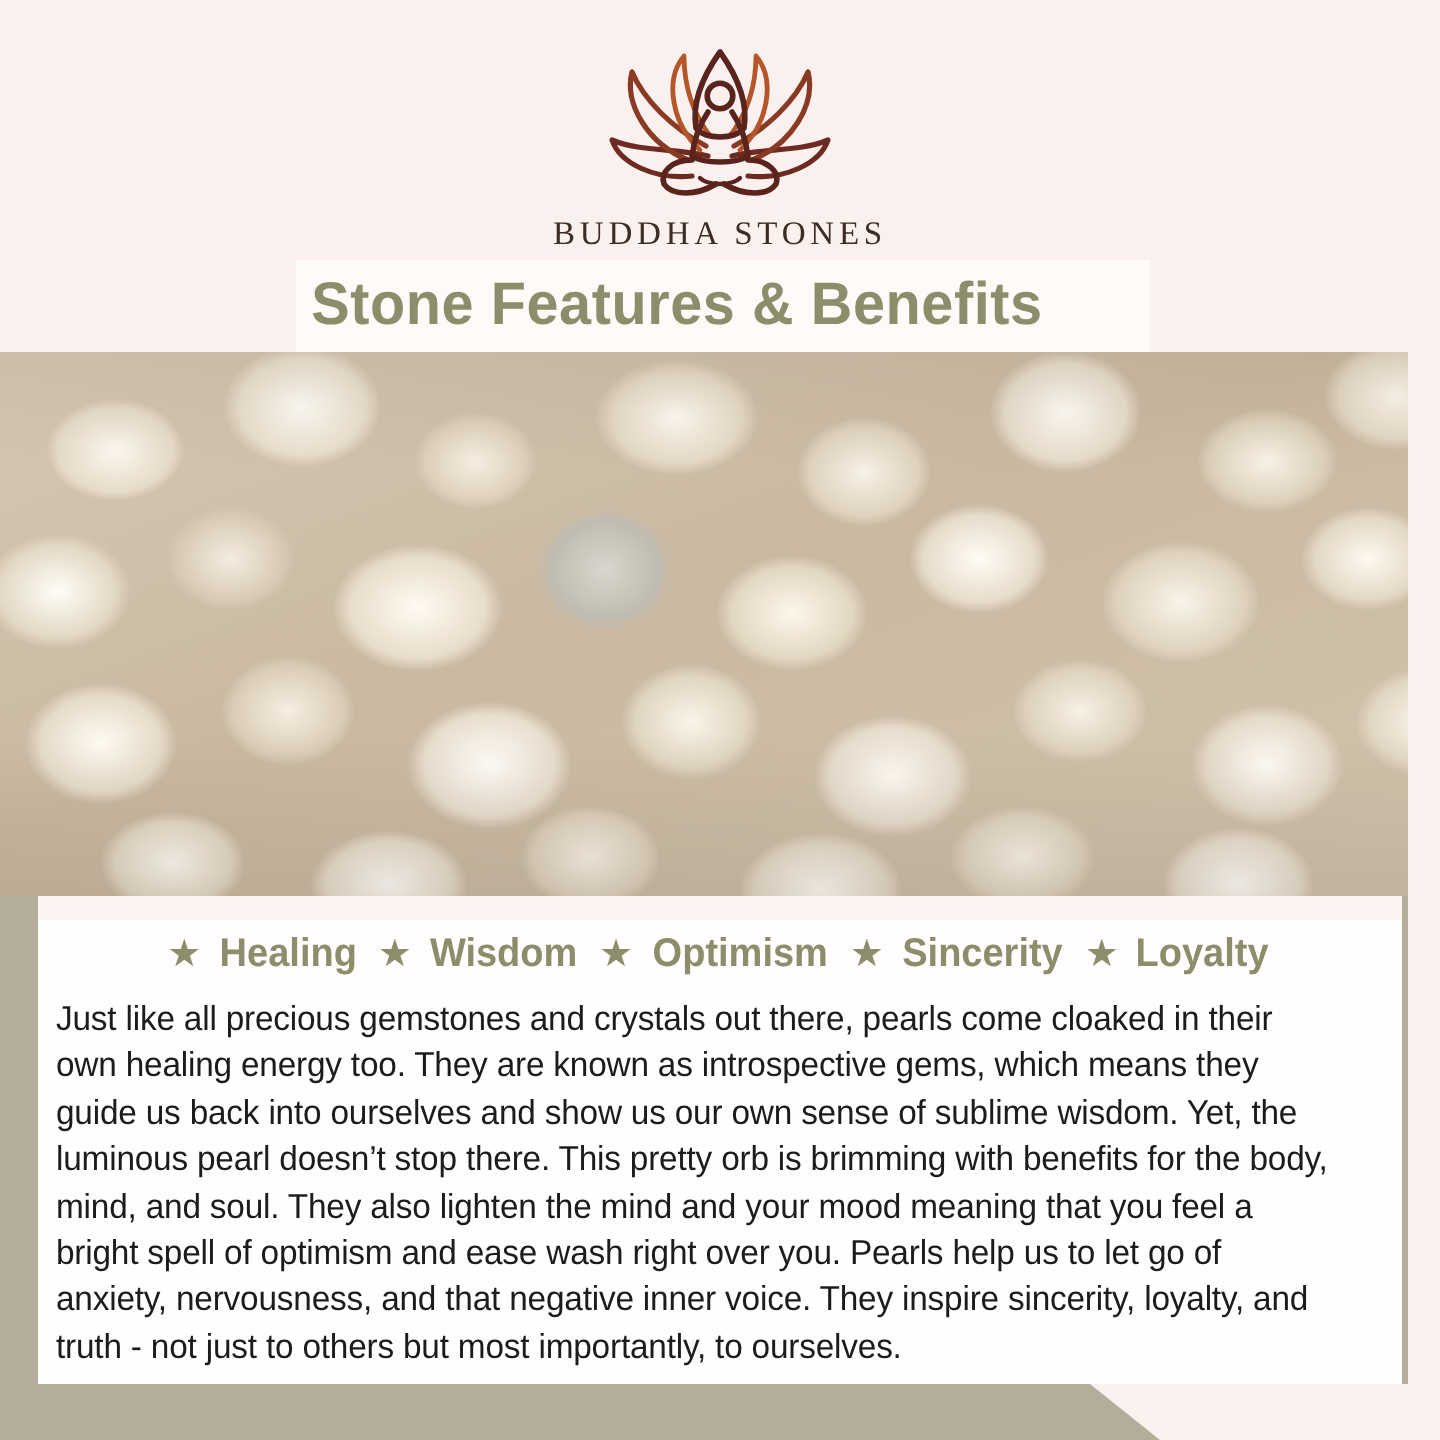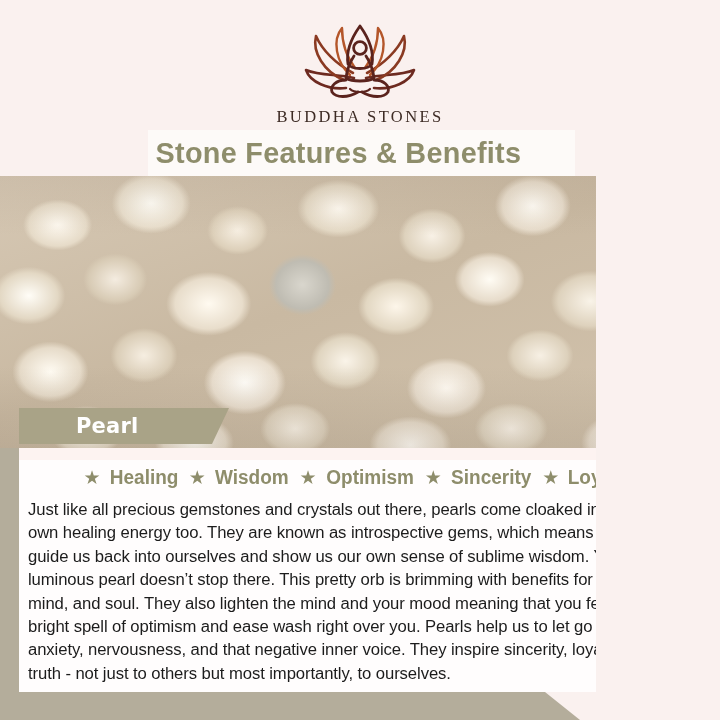--- a/index.html
+++ b/index.html
@@ -11,21 +11,21 @@
     width: 720px;
     height: 720px;
     overflow: hidden;
     background: #faf1ef;
     font-family: "Liberation Sans", sans-serif;
     -webkit-font-smoothing: antialiased;
   }
 
   #card {
     position: relative;
-    width: 596px;
+    width: 704px;
     height: 720px;
     background: #faf1ef;
     overflow: hidden;
   }
 
   
   .frame-top-right {
     position: absolute;
     top: 0;
     left: 196px;
@@ -309,23 +309,20 @@
 
   <div class="photo">
     <div class="photo-inner"></div>
     <div class="photo-shade"></div>
   </div>
 
   <div class="title-banner">
     <span class="title-text">Stone Features &amp; Benefits</span>
   </div>
 
-  <div class="stone-banner">
-    <span class="stone-name">Pearl</span>
-  </div>
 
   <div class="content">
     <div class="content-topstrip"></div>
 
     <div class="keywords">
       <span class="kw">
         <span class="kw-star">★</span>
         <span class="kw-label">Healing</span>
       </span>
       <span class="kw">

